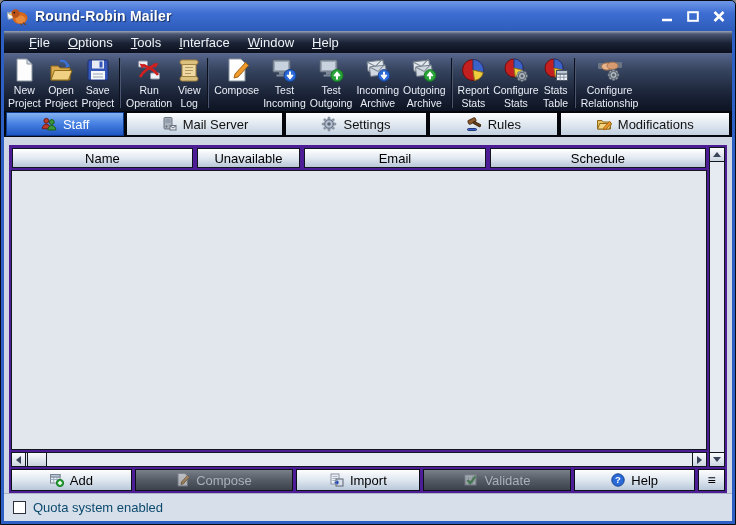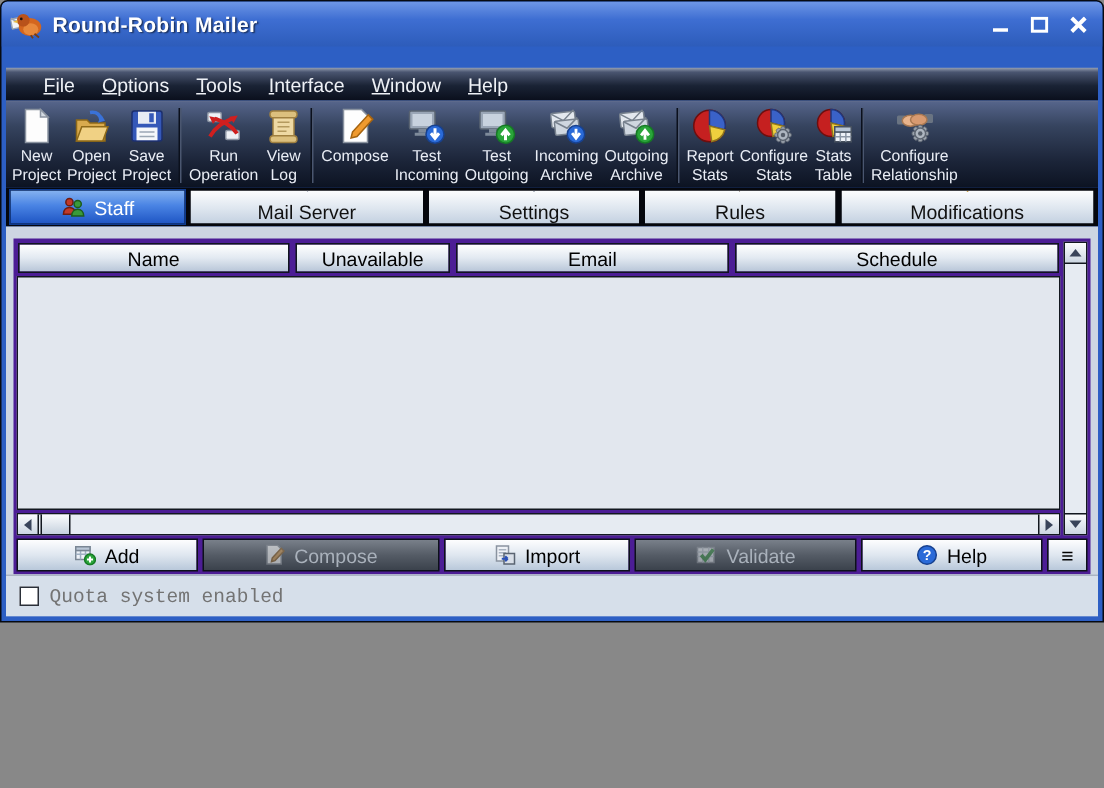--- a/index.html
+++ b/index.html
@@ -1,25 +1,24 @@
 <!DOCTYPE html>
 <html><head>
 <meta charset="utf-8">
 <style>
   * { box-sizing: border-box; margin: 0; padding: 0; }
   html,body { width:736px; height:525px; font-family:"Liberation Sans", sans-serif; background:#888; }
 
   .window {
-    width:736px; height:415px;
+    width:736px; height:525px;
     border:1px solid #070a10;
     border-radius:5px 5px 0 0;
     background:#2d5fc4;
     display:flex; flex-direction:column;
     overflow:hidden;
-    gap:14px;
   }
 
   
   .titlebar {
     height:30px; flex:0 0 30px;
     background:linear-gradient(180deg,#6e97e6 0%,#3e6ed2 40%,#2d5cba 100%);
     display:flex; align-items:center; padding:0 8px 0 6px;
     border-radius:4px 4px 0 0;
   }
   .app-icon { width:22px; height:20px; margin-right:6px; flex:0 0 auto; }
@@ -68,21 +67,21 @@
   
   .tabbar {
     height:26px; flex:0 0 26px; background:#05070d;
     display:flex; gap:2px; padding:1px 2px;
   }
   .tab {
     display:flex; align-items:center; justify-content:center; gap:6px;
     font-size:13px; cursor:pointer; border:1px solid #05070d;
   }
   .tab .t-icon { width:16px; height:16px; }
-  .tab.unselected { background:linear-gradient(180deg,#fcfdfe 0%,#dee6ef 55%,#c4d1e1 100%); color:#111;flex-direction:column; }
+  .tab.unselected { background:linear-gradient(180deg,#fcfdfe 0%,#dee6ef 55%,#c4d1e1 100%); color:#111; }
   .tab.selected {
     background:linear-gradient(180deg,#85b2f0 0%,#4a84e4 45%,#1f56c4 100%);
     color:#fff; border-color:#0e3a8e;justify-content:center;
   }
 
   
   .workspace { flex:1; background:#cdd6e2; display:flex; flex-direction:column; overflow:hidden; }
   .main-panel {
     flex:1; margin:8px 5px 0 5px; background:#4c1d95; padding:2px;
     display:flex; flex-direction:column; overflow:hidden;
@@ -141,21 +140,21 @@
   .b-list { flex:0 0 27px; font-size:14px; font-weight:bold; color:#222; }
 
   
   .statusbar {
     height:28px; flex:0 0 28px; background:#d6dfea; border-top:1px solid #aab4c2;
     display:flex; align-items:center; padding-left:9px; gap:7px;
   }
   .checkbox {
     width:13px; height:13px; background:#fff; border:1px solid #2a2f38; cursor:pointer; flex:0 0 13px;
   }
-  .checkbox-label { font-size:13px; color:#737373;font-family:Liberation Mono, monospace; }
+  .checkbox-label { font-size:13px; color:#0c4a6e; }
 </style>
 </head>
 <body>
 
 <div class="window">
 
   <div class="titlebar">
     <svg class="app-icon" viewBox="0 0 22 20">
       <rect x="0.5" y="6" width="9" height="6.5" rx="0.5" fill="#f3f5f9" stroke="#9aa4b2" transform="rotate(-12 5 9)"></rect>
       <path d="M0.8 5.2 L5 9 L9.3 4.6" fill="none" stroke="#9aa4b2" transform="rotate(-12 5 9)"></path>
@@ -425,21 +424,21 @@
         <span>Settings</span>
       </div>
       <div class="tab unselected" style="flex:126 1 0;">
         <svg class="t-icon" viewBox="0 0 16 16">
           <rect x="2" y="3" width="8" height="4" rx="1.2" fill="#8a5a2a" stroke="#55351a" transform="rotate(-28 6 5)"></rect>
           <rect x="7" y="7" width="8" height="2.2" rx="1" fill="#6a4520" stroke="#41290f" transform="rotate(28 11 8)"></rect>
           <rect x="1.5" y="12.5" width="9" height="2" rx="1" fill="#3a62c8" stroke="#20377a"></rect>
         </svg>
         <span>Rules</span>
       </div>
-      <div class="tab unselected" style="flex:168 1 0;justify-content:space-between;">
+      <div class="tab unselected" style="flex:168 1 0;">
         <svg class="t-icon" viewBox="0 0 16 16">
           <path d="M1.5 4.5 H6 L7.2 6 H14.5 V13 H1.5 Z" fill="#e8c060" stroke="#8f6a18"></path>
           <path d="M1.5 13 L3.8 7.5 H15.5 L13.2 13 Z" fill="#f2d382" stroke="#8f6a18"></path>
           <path d="M8 11.5 L13.5 5.5 L15.3 7.2 L9.8 13.2 L7.5 13.7 Z" fill="#f09a2e" stroke="#a66410"></path>
         </svg>
         <span>Modifications</span>
       </div>
     </div>
 
     <div class="workspace">

